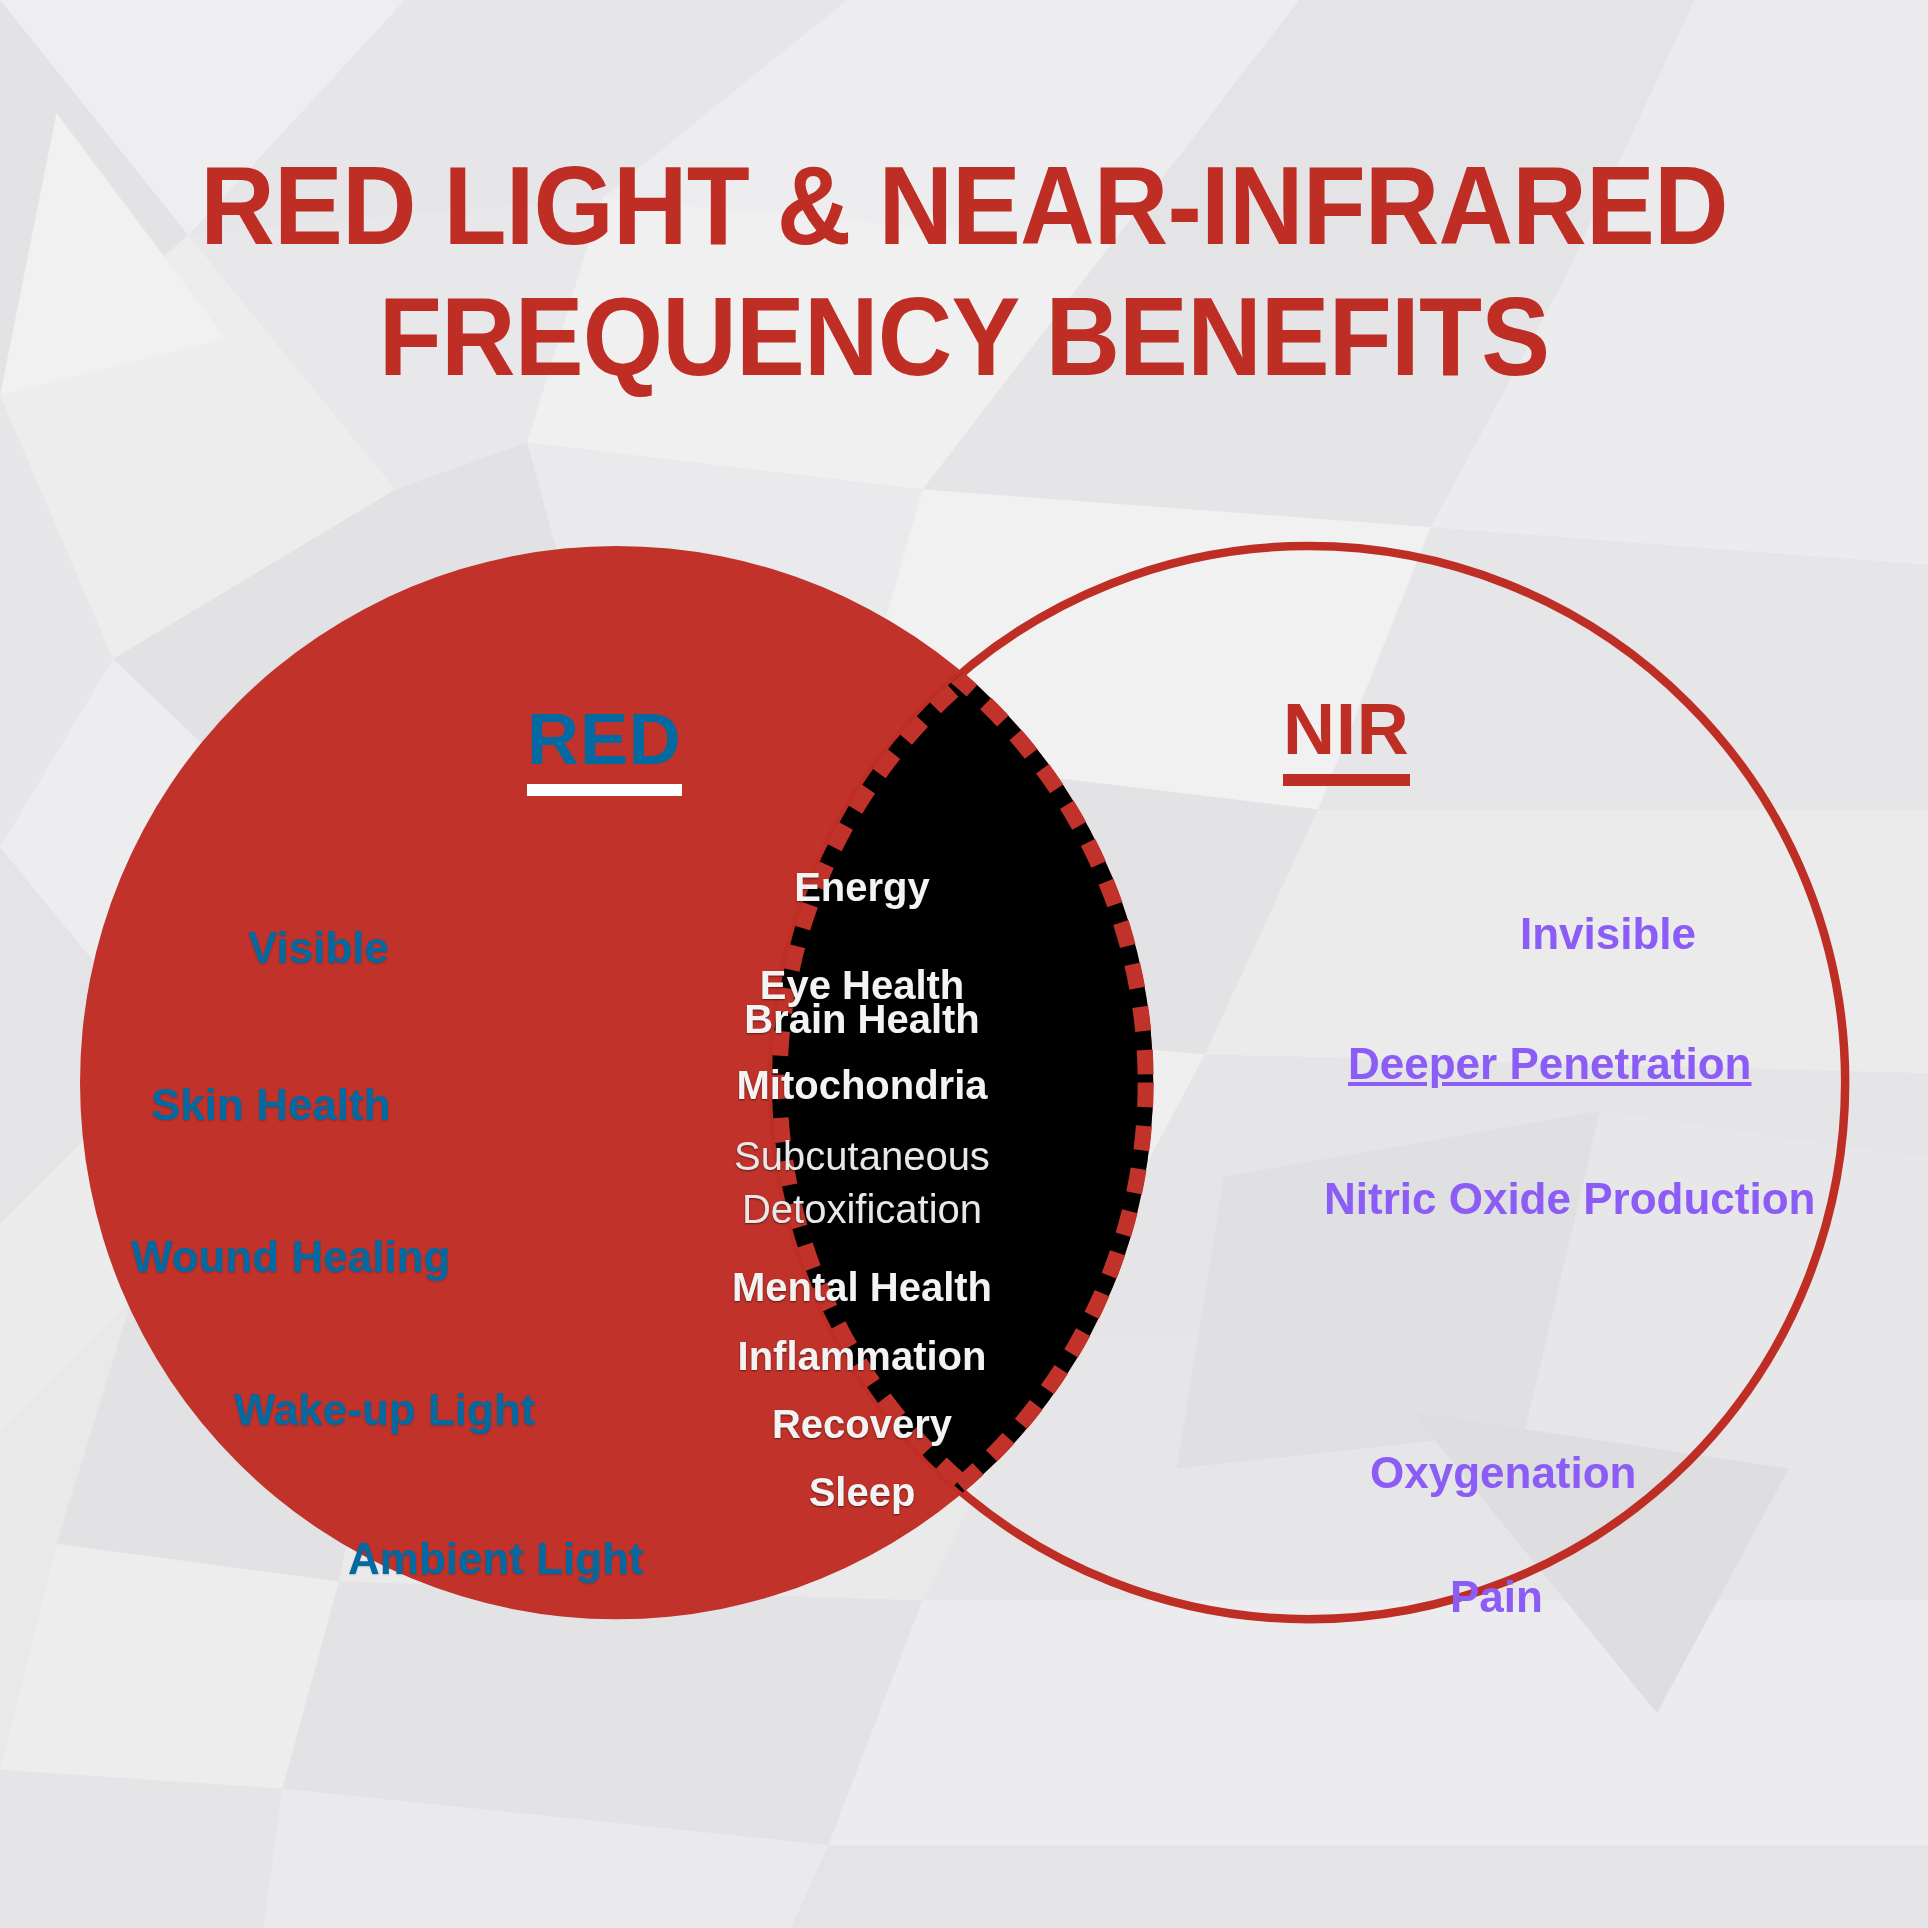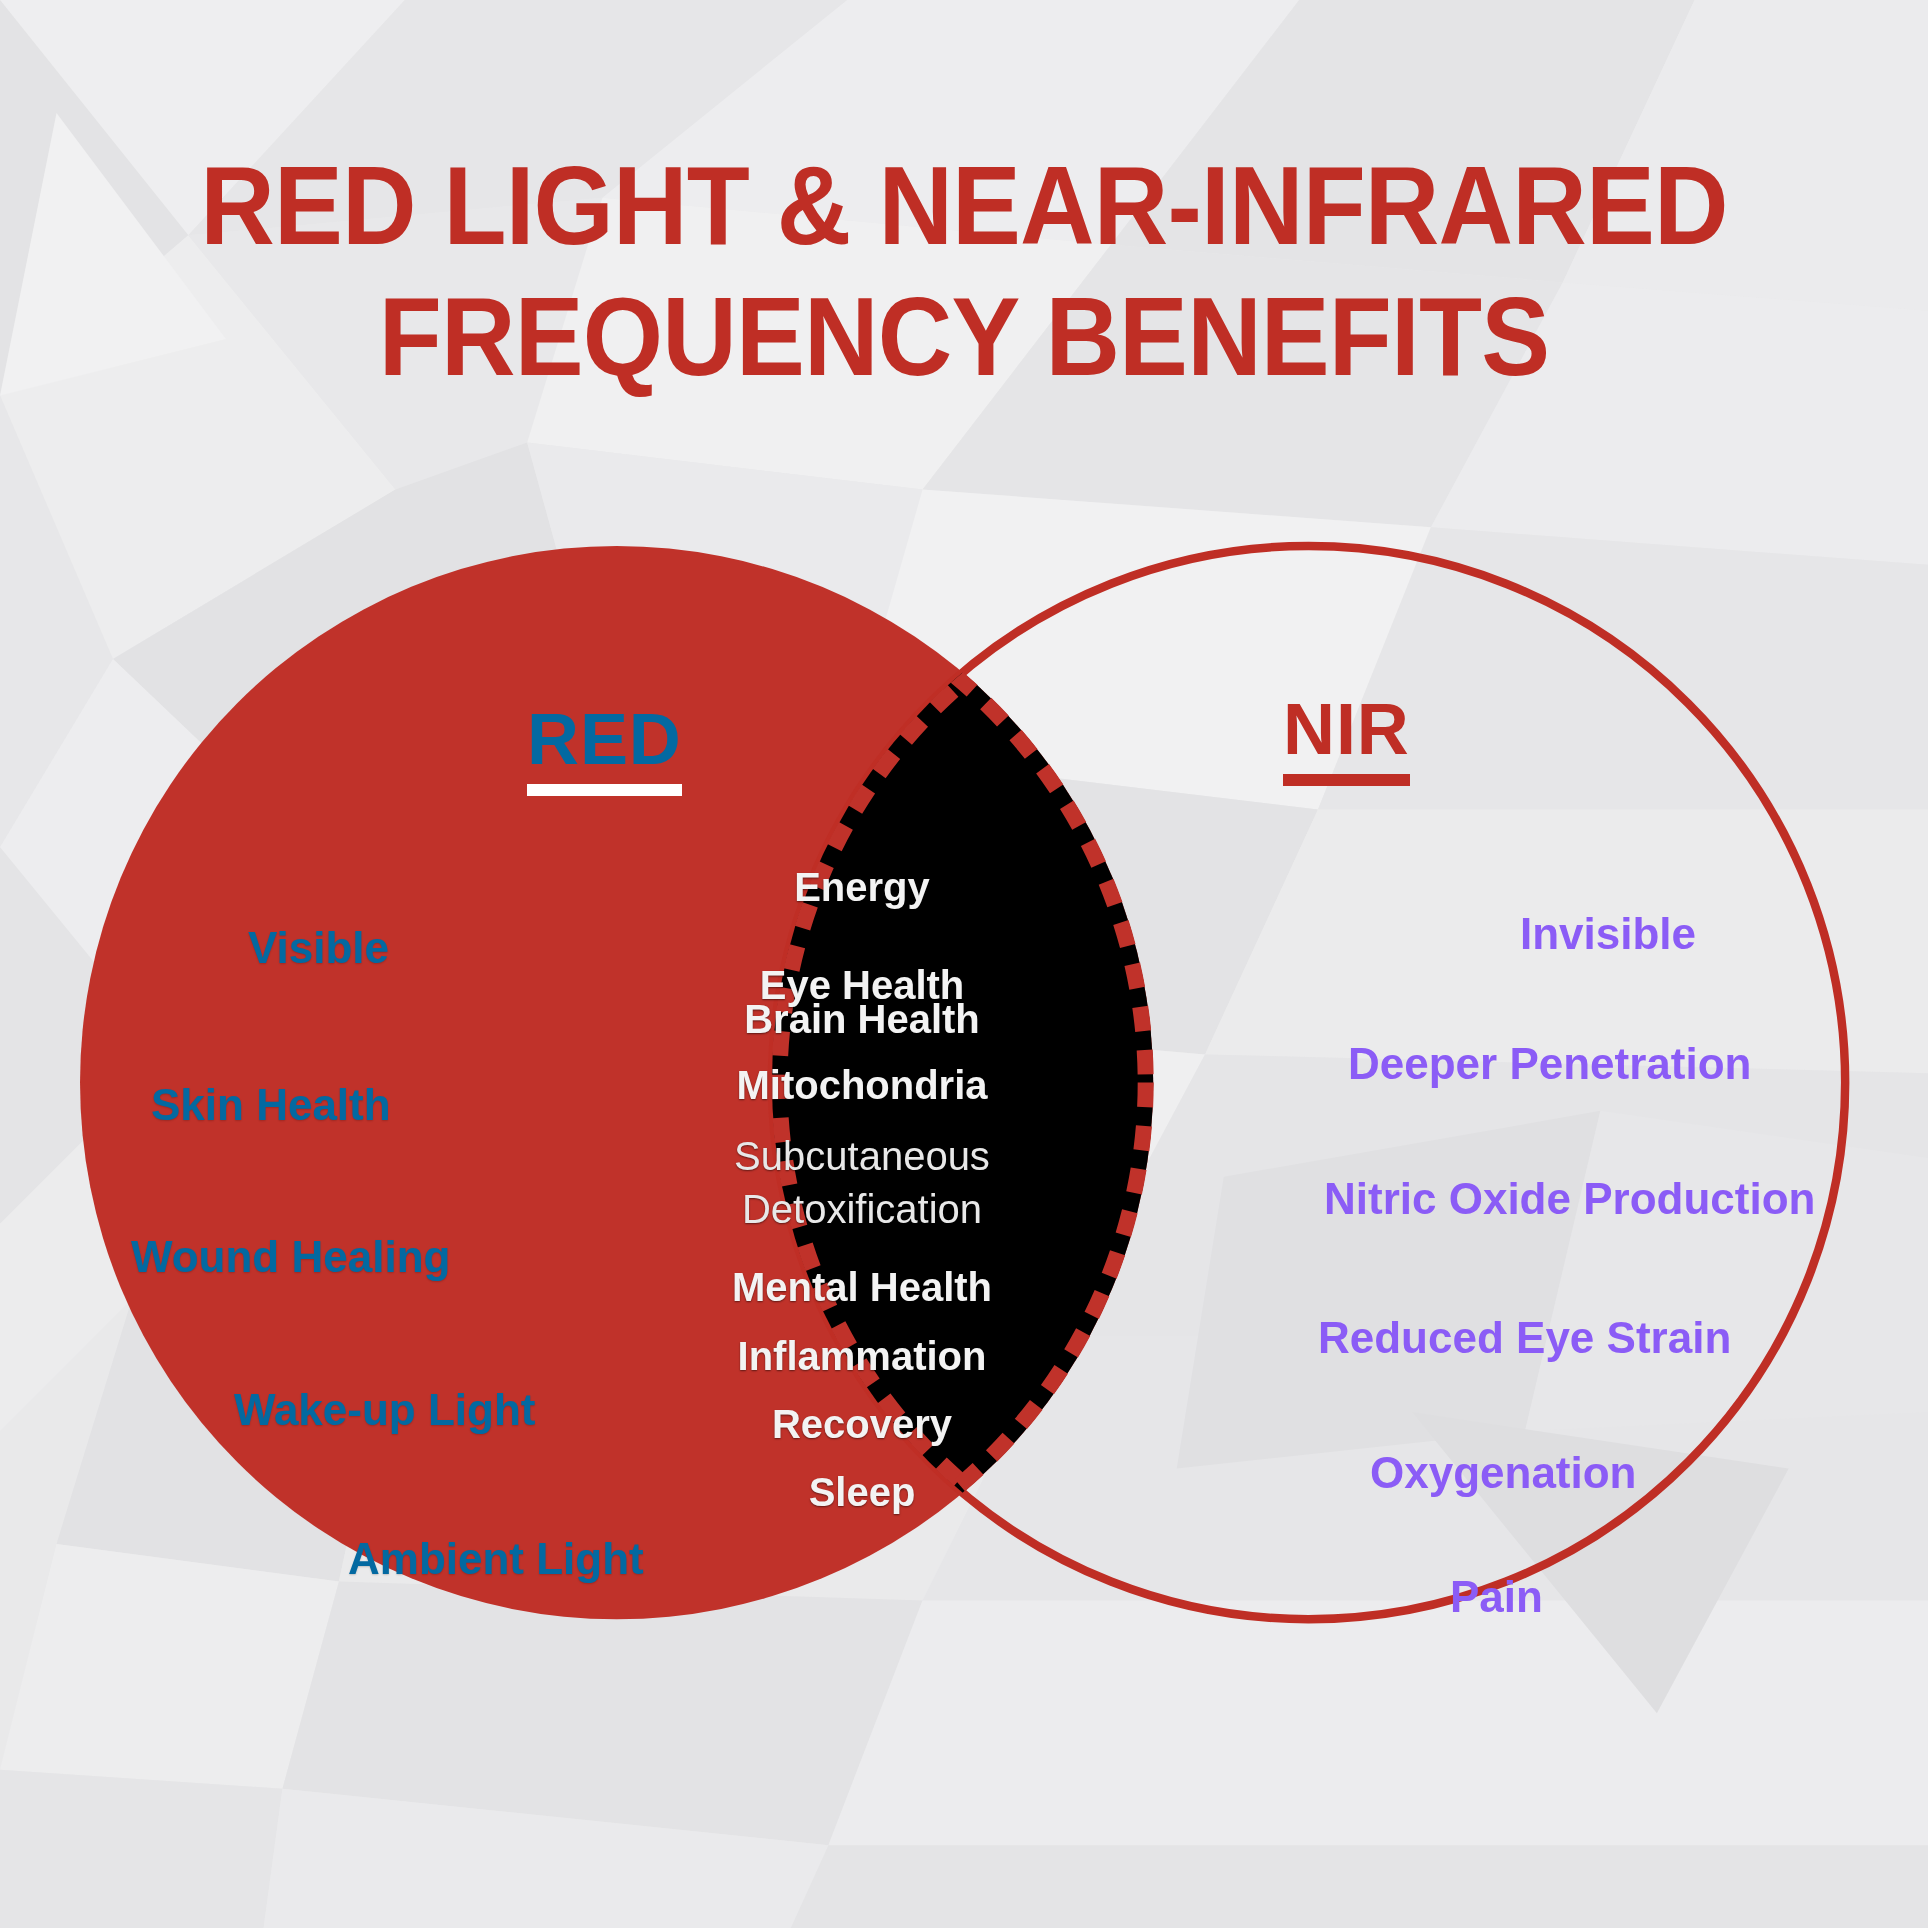--- a/index.html
+++ b/index.html
@@ -206,23 +206,22 @@
       <span class="hdr-rule"></span>
     </div>
 
     <div class="lbl item-left" style="left:248px; top:925px;">Visible</div>
     <div class="lbl item-left" style="left:151px; top:1082px;">Skin Health</div>
     <div class="lbl item-left" style="left:131px; top:1234px;">Wound Healing</div>
     <div class="lbl item-left" style="left:234px; top:1387px;">Wake-up Light</div>
     <div class="lbl item-left" style="left:348px; top:1536px;">Ambient Light</div>
 
     <div class="lbl item-right" style="left:1520px; top:911px;">Invisible</div>
-    <div class="lbl item-right" style="left:1348px; top:1041px;">Deeper Penetration</div>
+    <div class="lbl item-right" style="left:1348px; top:1041px;text-decoration:underline;">Deeper Penetration</div>
     <div class="lbl item-right" style="left:1324px; top:1176px;">Nitric Oxide Production</div>
-    <div class="lbl item-right" style="left:1318px; top:1315px;">Reduced Eye Strain</div>
     <div class="lbl item-right" style="left:1370px; top:1450px;">Oxygenation</div>
     <div class="lbl item-right" style="left:1450px; top:1574px;">Pain</div>
 
     <div class="lbl item-mid" style="left:730px; top:866px; width:264px;">Energy</div>
     <div class="lbl item-mid" style="left:730px; top:964px; width:264px;">Eye Health</div>
     <div class="lbl item-mid" style="left:730px; top:998px; width:264px;">Brain Health</div>
     <div class="lbl item-mid" style="left:730px; top:1064px; width:264px;">Mitochondria</div>
     <div class="lbl item-mid regular" style="left:730px; top:1135px; width:264px;">Subcutaneous</div>
     <div class="lbl item-mid regular" style="left:730px; top:1188px; width:264px;">Detoxification</div>
     <div class="lbl item-mid" style="left:730px; top:1266px; width:264px;">Mental Health</div>

